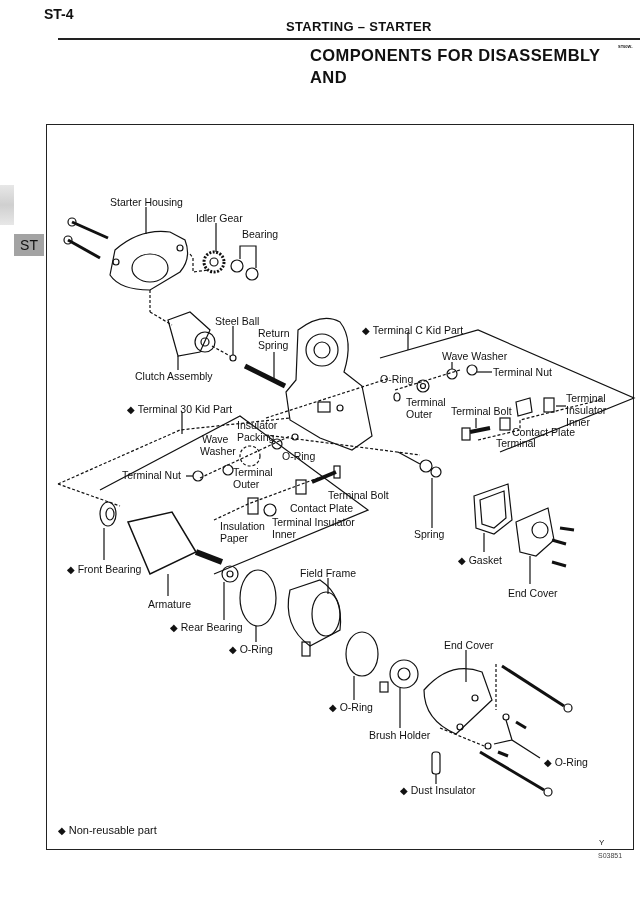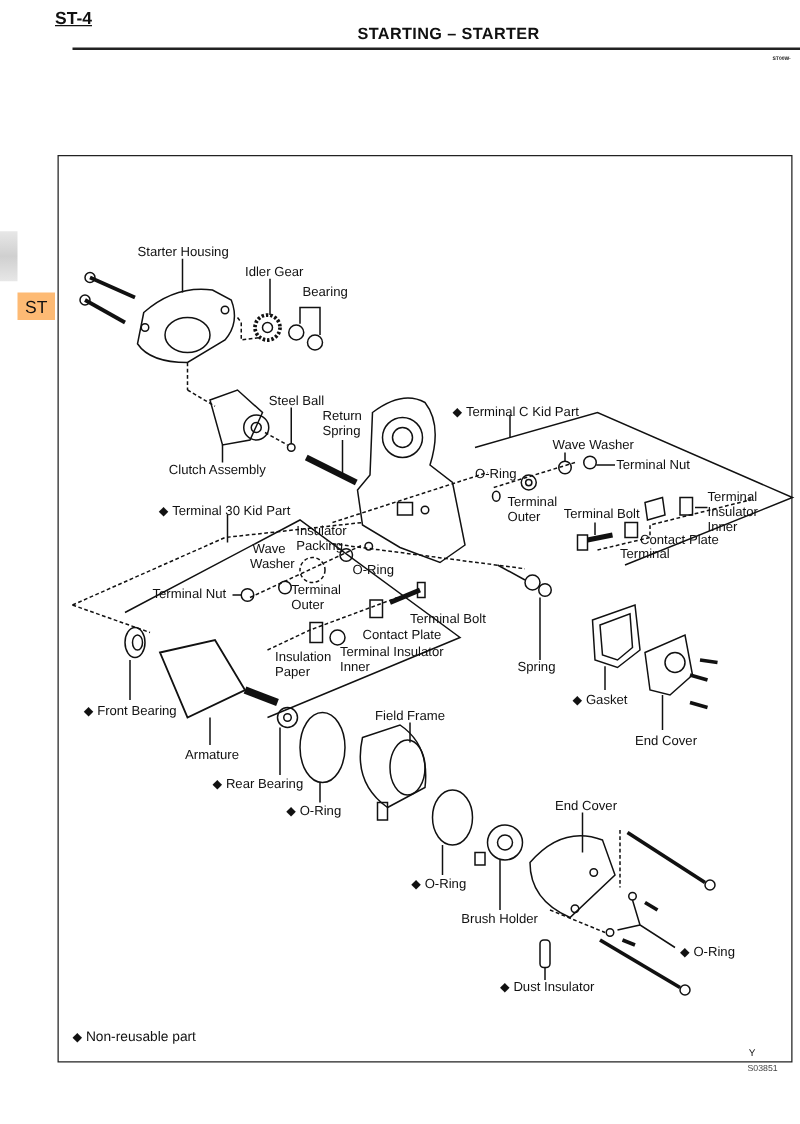--- a/index.html
+++ b/index.html
@@ -1,39 +1,40 @@
 <!DOCTYPE html>
 <html><head>
 <meta charset="utf-8">
 <style>
   html,body{margin:0;padding:0;background:#fff;}
   body{width:640px;height:899px;position:relative;overflow:hidden;font-family:"Liberation Sans",sans-serif;color:#111;}
   .abs{position:absolute;}
-  .page-num{left:44px;top:6px;font-weight:bold;font-size:14px;text-decoration:underline;}
+  .page-num{left:44px;top:6px;font-weight:bold;font-size:14px;}
   .section{left:286px;top:19px;font-weight:bold;font-size:13px;letter-spacing:0.3px;text-align:right;}
   .rule{left:58px;top:38px;width:582px;height:2px;background:#222;}
   .title{left:310px;top:44px;font-weight:bold;font-size:16.5px;line-height:22px;letter-spacing:0.4px;}
   .code{left:618px;top:44px;font-size:4px;font-weight:bold;}
-  .tab{left:14px;top:234px;width:30px;height:22px;background:#fdba74;font-size:14px;text-align:center;line-height:22px;color:#111;}
+  .tab{left:14px;top:234px;width:30px;height:22px;background:#a3a3a3;font-size:14px;text-align:center;line-height:22px;color:#111;}
   .smudge{left:0;top:185px;width:14px;height:40px;background:linear-gradient(#ddd,#bbb,#ddd);opacity:.7;}
   .frame{left:46px;top:124px;width:588px;height:726px;border:1.5px solid #222;box-sizing:border-box;}
   svg.diagram{position:absolute;left:0;top:0;width:640px;height:899px;}
   .lbl{position:absolute;font-size:10.5px;line-height:12px;white-space:nowrap;color:#111;}
   .lbl .dia{font-size:10px;margin-right:3px;}
   .legend{left:58px;top:824px;font-size:11px;}
   .y-mark{left:599px;top:838px;font-size:8px;}
   .fig-id{left:598px;top:852px;font-size:7px;color:#444;}
 </style>
 </head>
 <body>
 
 <div class="abs page-num">ST-4</div>
 <div class="abs section">STARTING – STARTER</div>
 <div class="abs rule"></div>
 <div class="abs title">
+  <div>COMPONENTS FOR DISASSEMBLY AND</div>
 </div>
 <div class="abs code">ST00W-</div>
 <div class="abs smudge"></div>
 <div class="abs tab">ST</div>
 
 <div class="abs frame"></div>
 
 <svg class="diagram" viewBox="0 0 640 899" xmlns="http://www.w3.org/2000/svg">
   <g fill="none" stroke="#111" stroke-width="1.2">
 

